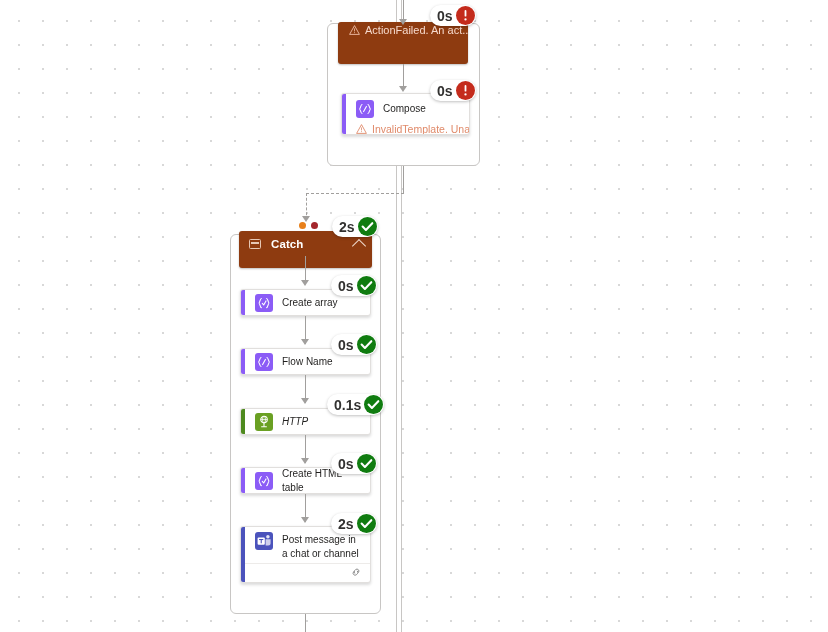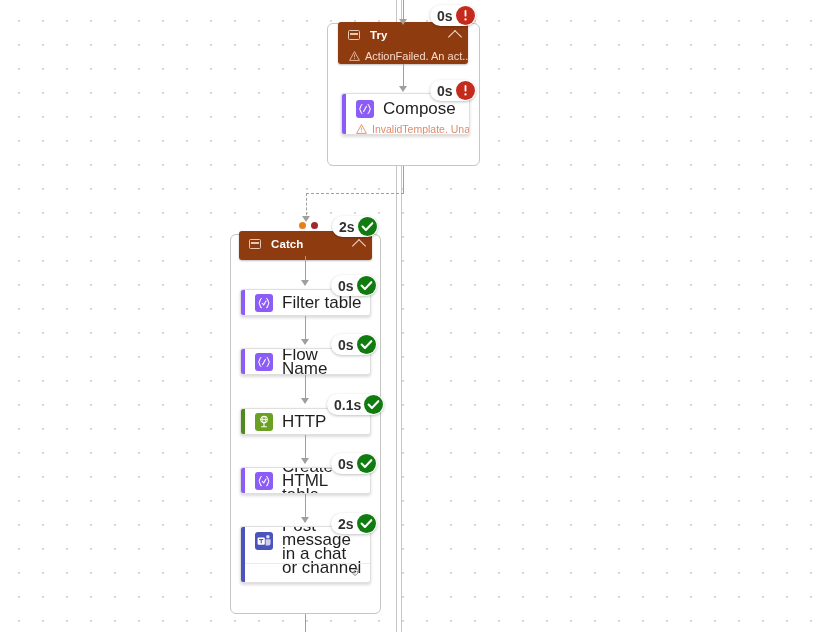--- a/index.html
+++ b/index.html
@@ -110,21 +110,21 @@
   .action-body.two-line { align-items: center; }
   .op-icon {
     width: 18px; height: 18px;
     border-radius: 3px;
     flex: 0 0 auto;
     margin-right: 9px;
     display: flex; align-items: center; justify-content: center;
     overflow: hidden;
   }
   .op-label {
-    font-size: 17px;
+    font-size: 10px;
     color: #201f1e;
     line-height: 14px;
   }
   .card-error {
     display: flex;
     align-items: center;
     font-size: 10.5px;
     color: #e08a6a;
     padding: 0 8px 0 14px;
     white-space: nowrap;
@@ -218,25 +218,20 @@
 
   <div class="edge-line" style="left:396px; top:0; height:632px;"></div>
   <div class="edge-line" style="left:401px; top:0; height:632px;"></div>
 
   <div class="conn v" style="left:402.5px; top:0; height:22px;"></div>
   <div class="arrowhead" style="left:398.5px; top:19px;"></div>
 
   <div class="scope-container" style="left:327px; top:23px; width:153px; height:143px;"></div>
 
   <div class="scope-header" style="left:338px; top:22px; width:130px; height:42px;">
-    <div class="scope-header-row">
-      <span class="scope-icon"></span>
-      <span class="scope-title">Try</span>
-      <span class="chevron"></span>
-    </div>
     <div class="scope-error-row">
       <span class="warn-tri">
         <svg width="11" height="10" viewBox="0 0 11 10">
             <path d="M5.5 0.6 L10.4 9.4 L0.6 9.4 Z" fill="none" stroke="#f0c0a8" stroke-width="0.9"></path>
             <rect x="5.1" y="3.4" width="0.8" height="3" fill="#f0c0a8"></rect>
             <rect x="5.1" y="7.2" width="0.8" height="0.9" fill="#f0c0a8"></rect>
           </svg>
       </span>
       <span>ActionFailed. An act...</span>
     </div>
@@ -293,21 +288,21 @@
 
   <div class="dashed-h" style="left:306px; top:193px; width:98px;"></div>
   <div class="dashed-v" style="left:306px; top:193px; height:27px;"></div>
   <div class="arrowhead" style="left:301.5px; top:216px;"></div>
 
   <div class="run-dot" style="left:299px; top:222px; background:#e8801a;"></div>
   <div class="run-dot" style="left:311px; top:222px; background:#a4262c;"></div>
 
   <div class="scope-container" style="left:230px; top:234px; width:151px; height:380px;"></div>
 
-  <div class="scope-header" style="left:239px; top:231px; width:133px; height:29px;">
+  <div class="scope-header" style="left:239px; top:231px; width:133px; height:37px;">
     <div class="scope-header-row">
       <span class="scope-icon"></span>
       <span class="scope-title">Catch</span>
       <span class="chevron"></span>
     </div>
   </div>
 
   <div class="status-pill" style="left:332px; top:216px;">
     <span class="status-time">2s</span>
     <span class="status-dot ok">
@@ -323,21 +318,21 @@
   <div class="action-card" style="left:240px; top:289px; width:131px; height:27px;">
     <div class="accent" style="background:#8b5cf6;"></div>
     <div class="action-body">
       <span class="op-icon" style="background:#8b5cf6;">
         <svg width="18" height="18" viewBox="0 0 18 18">
             <path d="M6.4 4.4 C5 4.4 5 9 3.7 9 C5 9 5 13.6 6.4 13.6" fill="none" stroke="#fff" stroke-width="1.05" stroke-linecap="round"></path>
             <path d="M11.6 4.4 C13 4.4 13 9 14.3 9 C13 9 13 13.6 11.6 13.6" fill="none" stroke="#fff" stroke-width="1.05" stroke-linecap="round"></path>
             <path d="M7.3 9.3 L8.7 11 L11 6.9" fill="none" stroke="#fff" stroke-width="1.1" stroke-linecap="round" stroke-linejoin="round"></path>
           </svg>
       </span>
-      <span class="op-label">Filter table</span>
+      <span class="op-label">Create array</span>
     </div>
   </div>
 
   <div class="status-pill" style="left:331px; top:275px;">
     <span class="status-time">0s</span>
     <span class="status-dot ok">
       <svg class="glyph" width="19" height="19" viewBox="0 0 19 19">
           <path d="M4.6 9.6 L7.9 12.9 L14.3 6.2" fill="none" stroke="#fff" stroke-width="2.1" stroke-linecap="round" stroke-linejoin="round"></path>
         </svg>
     </span>
@@ -365,21 +360,21 @@
     <span class="status-dot ok">
       <svg class="glyph" width="19" height="19" viewBox="0 0 19 19">
           <path d="M4.6 9.6 L7.9 12.9 L14.3 6.2" fill="none" stroke="#fff" stroke-width="2.1" stroke-linecap="round" stroke-linejoin="round"></path>
         </svg>
     </span>
   </div>
 
   <div class="conn v" style="left:304.5px; top:375px; height:28px;"></div>
   <div class="arrowhead" style="left:300.5px; top:398px;"></div>
 
-  <div class="action-card" style="left:240px; top:408px; width:131px; height:27px;">
+  <div class="action-card" style="left:240px; top:408px; width:131px; height:27px;font-style:italic;">
     <div class="accent" style="background:#4e8a1e;"></div>
     <div class="action-body">
       <span class="op-icon" style="background:#6aa023;">
         <svg width="18" height="18" viewBox="0 0 18 18">
             <circle cx="9" cy="6.6" r="3.3" fill="none" stroke="#fff" stroke-width="1.05"></circle>
             <ellipse cx="9" cy="6.6" rx="1.45" ry="3.3" fill="none" stroke="#fff" stroke-width="0.85"></ellipse>
             <path d="M5.8 6.6 H12.2" stroke="#fff" stroke-width="0.85"></path>
             <path d="M9 9.9 V13.8" stroke="#fff" stroke-width="1.05"></path>
             <path d="M6.6 13.8 H11.4" stroke="#fff" stroke-width="1.05" stroke-linecap="round"></path>
           </svg>

